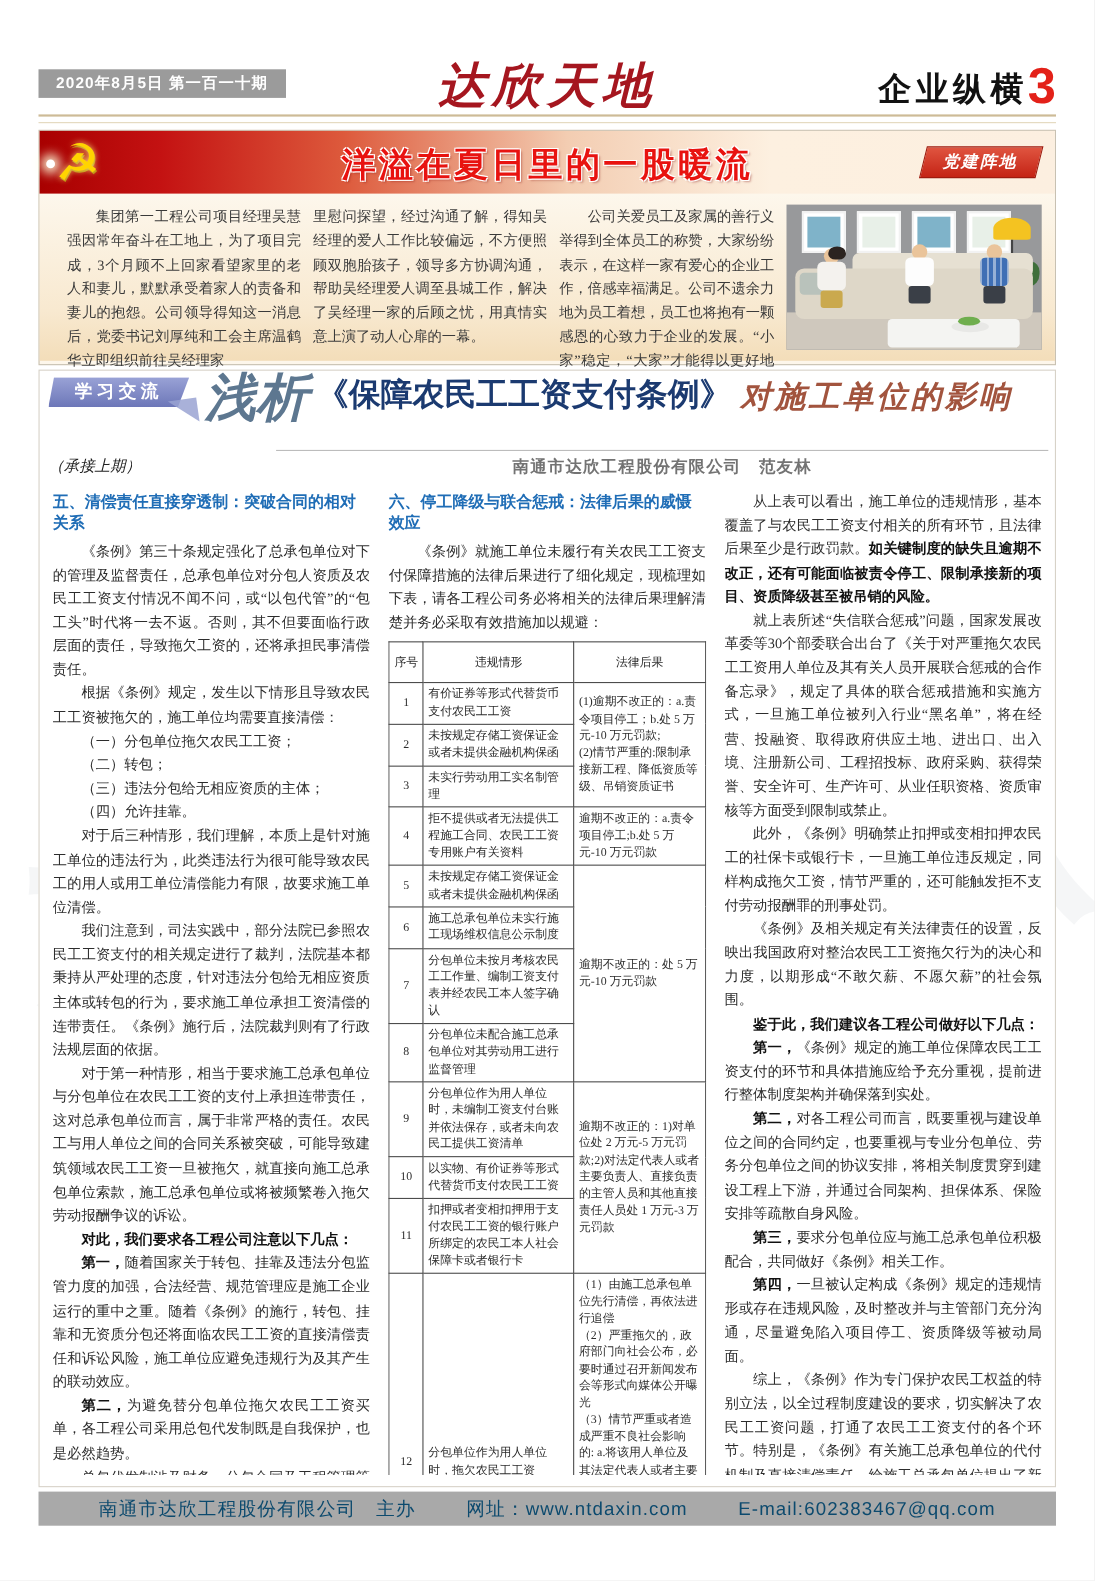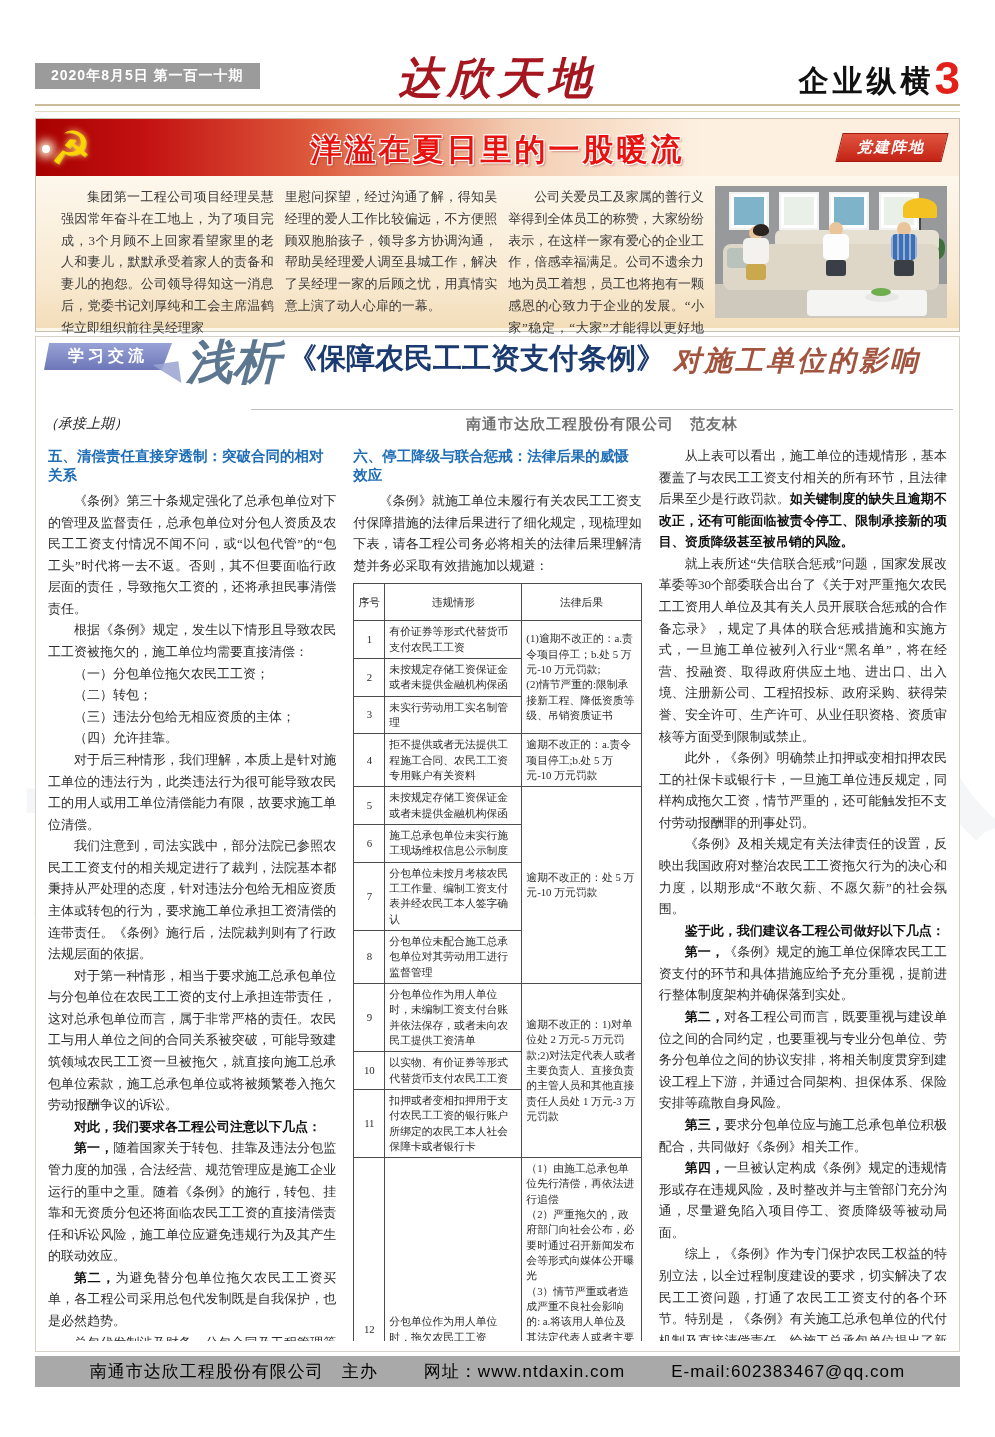--- a/index.html
+++ b/index.html
@@ -107,21 +107,21 @@
   .wk-arm-l{position:absolute;left:8px;top:90px;width:26px;height:95px;background:#7ec3e0;border-radius:12px;}
   .wk-arm-r{position:absolute;left:136px;top:90px;width:26px;height:95px;background:#7ec3e0;border-radius:12px;}
   .wk-legs{position:absolute;left:45px;top:192px;width:80px;height:60px;background:#5a9fd4;border-radius:6px;}
   .crane{position:absolute;right:60px;top:1160px;width:220px;height:190px;opacity:.16;z-index:0;pointer-events:none;}
   .cr-mast{position:absolute;right:30px;top:0;width:14px;height:190px;background:#e07b2a;}
   .cr-jib{position:absolute;right:30px;top:12px;width:180px;height:10px;background:#e07b2a;}
   .cr-block{position:absolute;right:120px;top:60px;width:40px;height:40px;background:#e8a35c;}
   .cr-block2{position:absolute;right:10px;top:120px;width:54px;height:70px;background:#f0b87e;}
   
   .footer{position:absolute;left:35px;right:35px;top:1356px;height:31px;background:#a9a9a9;
-     display:flex;align-items:center;justify-content:center;gap:46px;color:#000000;
+     display:flex;align-items:center;justify-content:center;gap:46px;color:#0c4a6e;
      font:17px "Liberation Sans","DejaVu Sans",sans-serif;letter-spacing:1px;}
   .footer b{font-weight:normal;}
 </style>
 </head>
 <body>
 
 <div class="page">
 
   <div class="wm-text">达欣股份</div>
   <div class="wm-tri tri-blue"></div>

